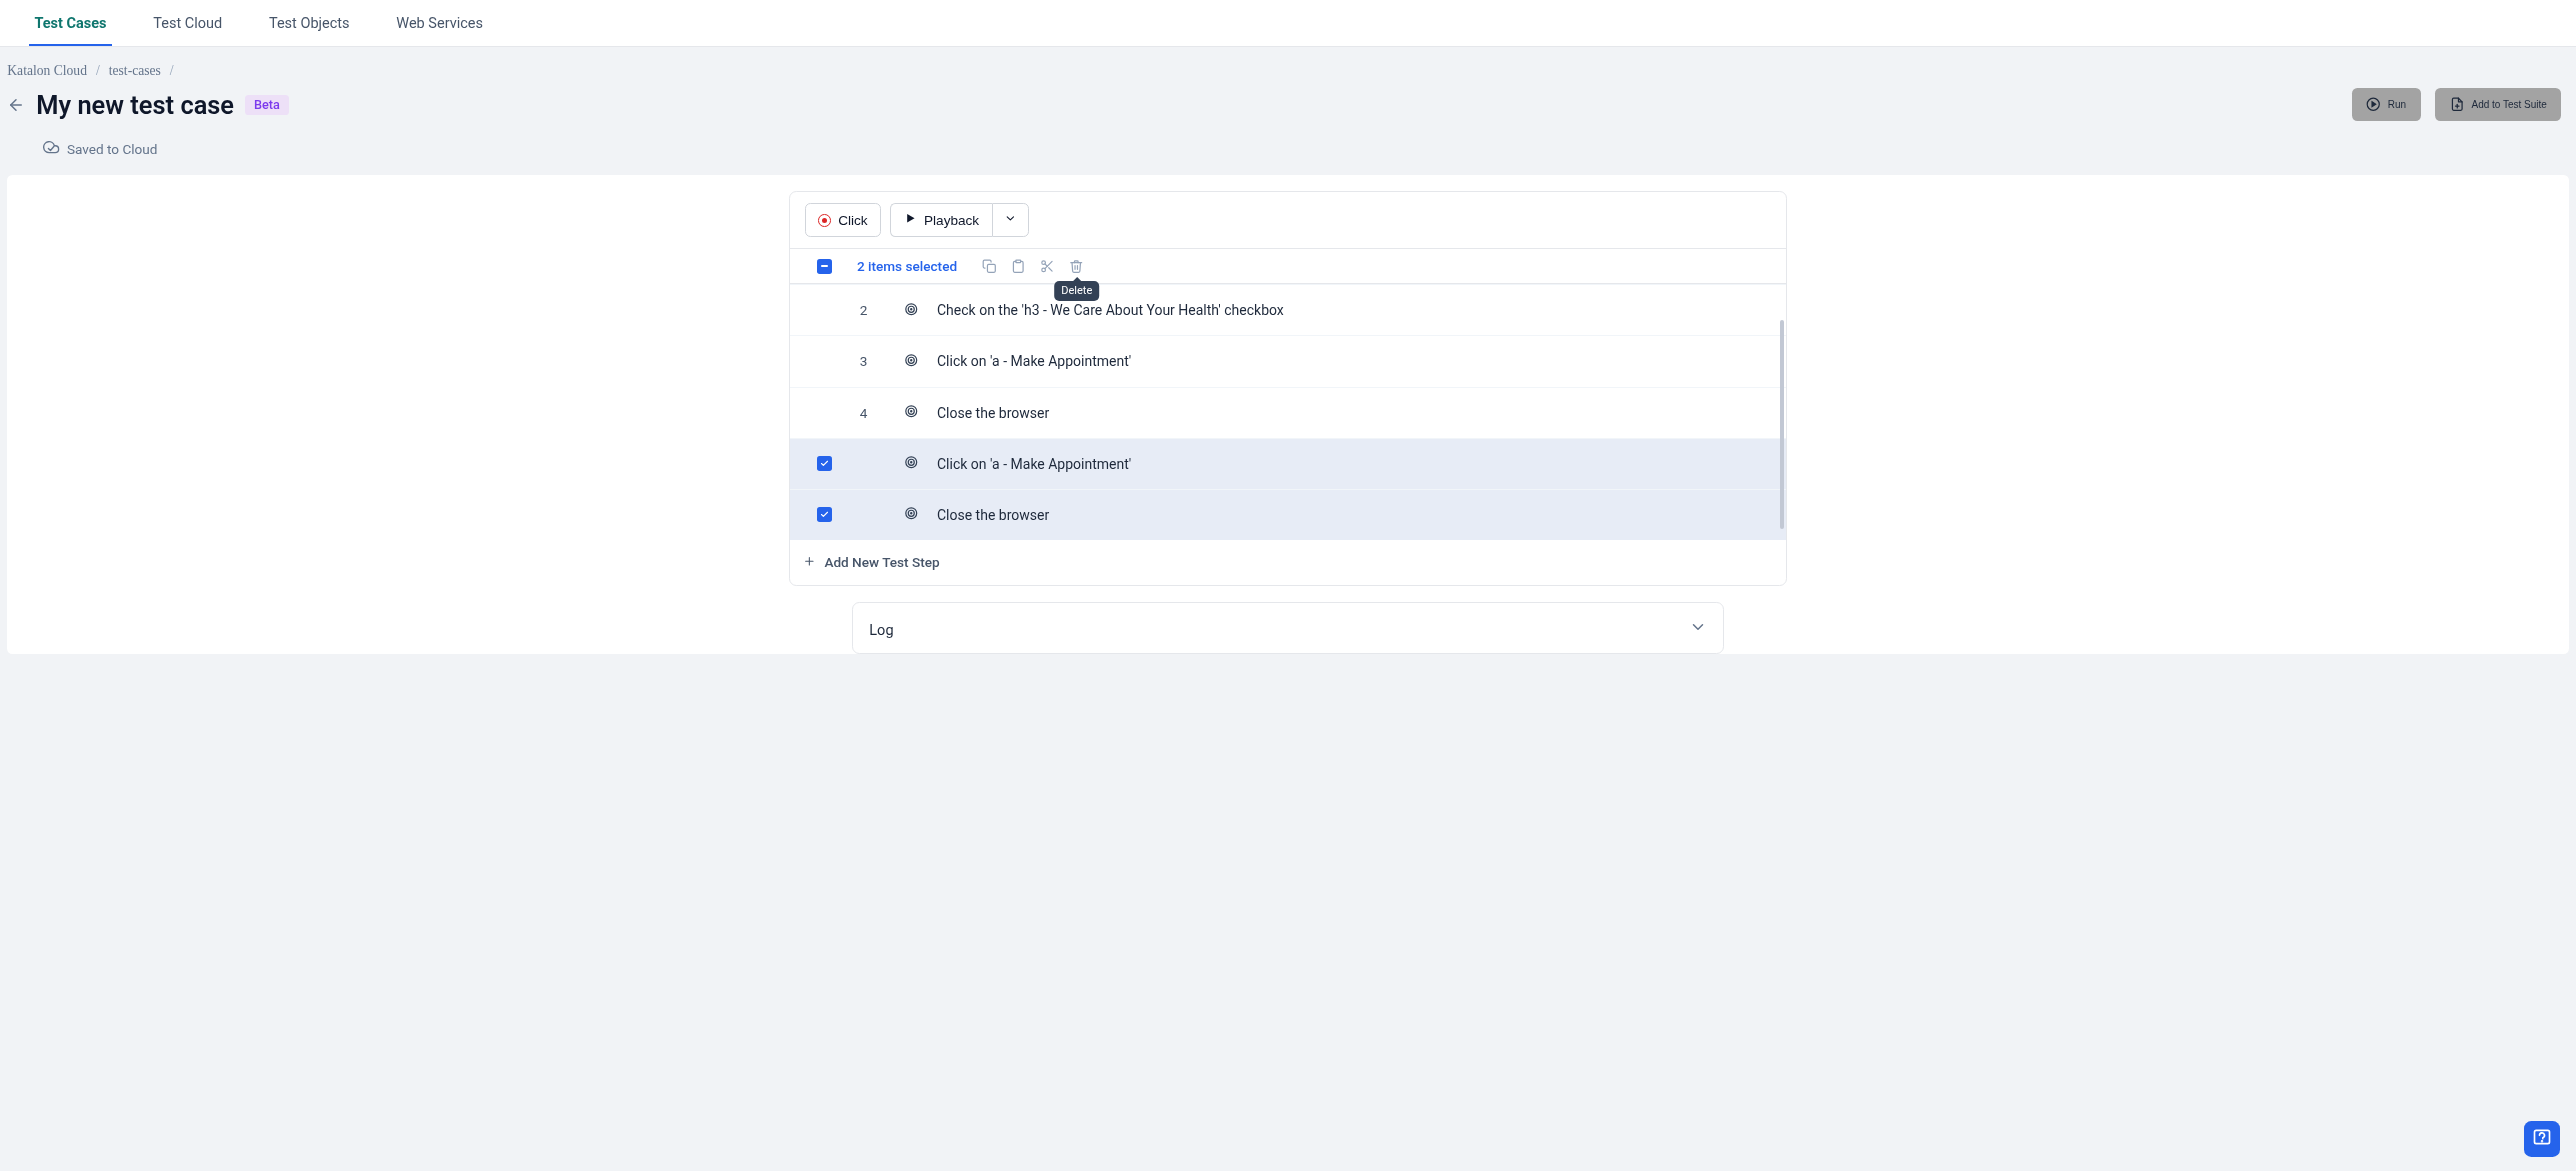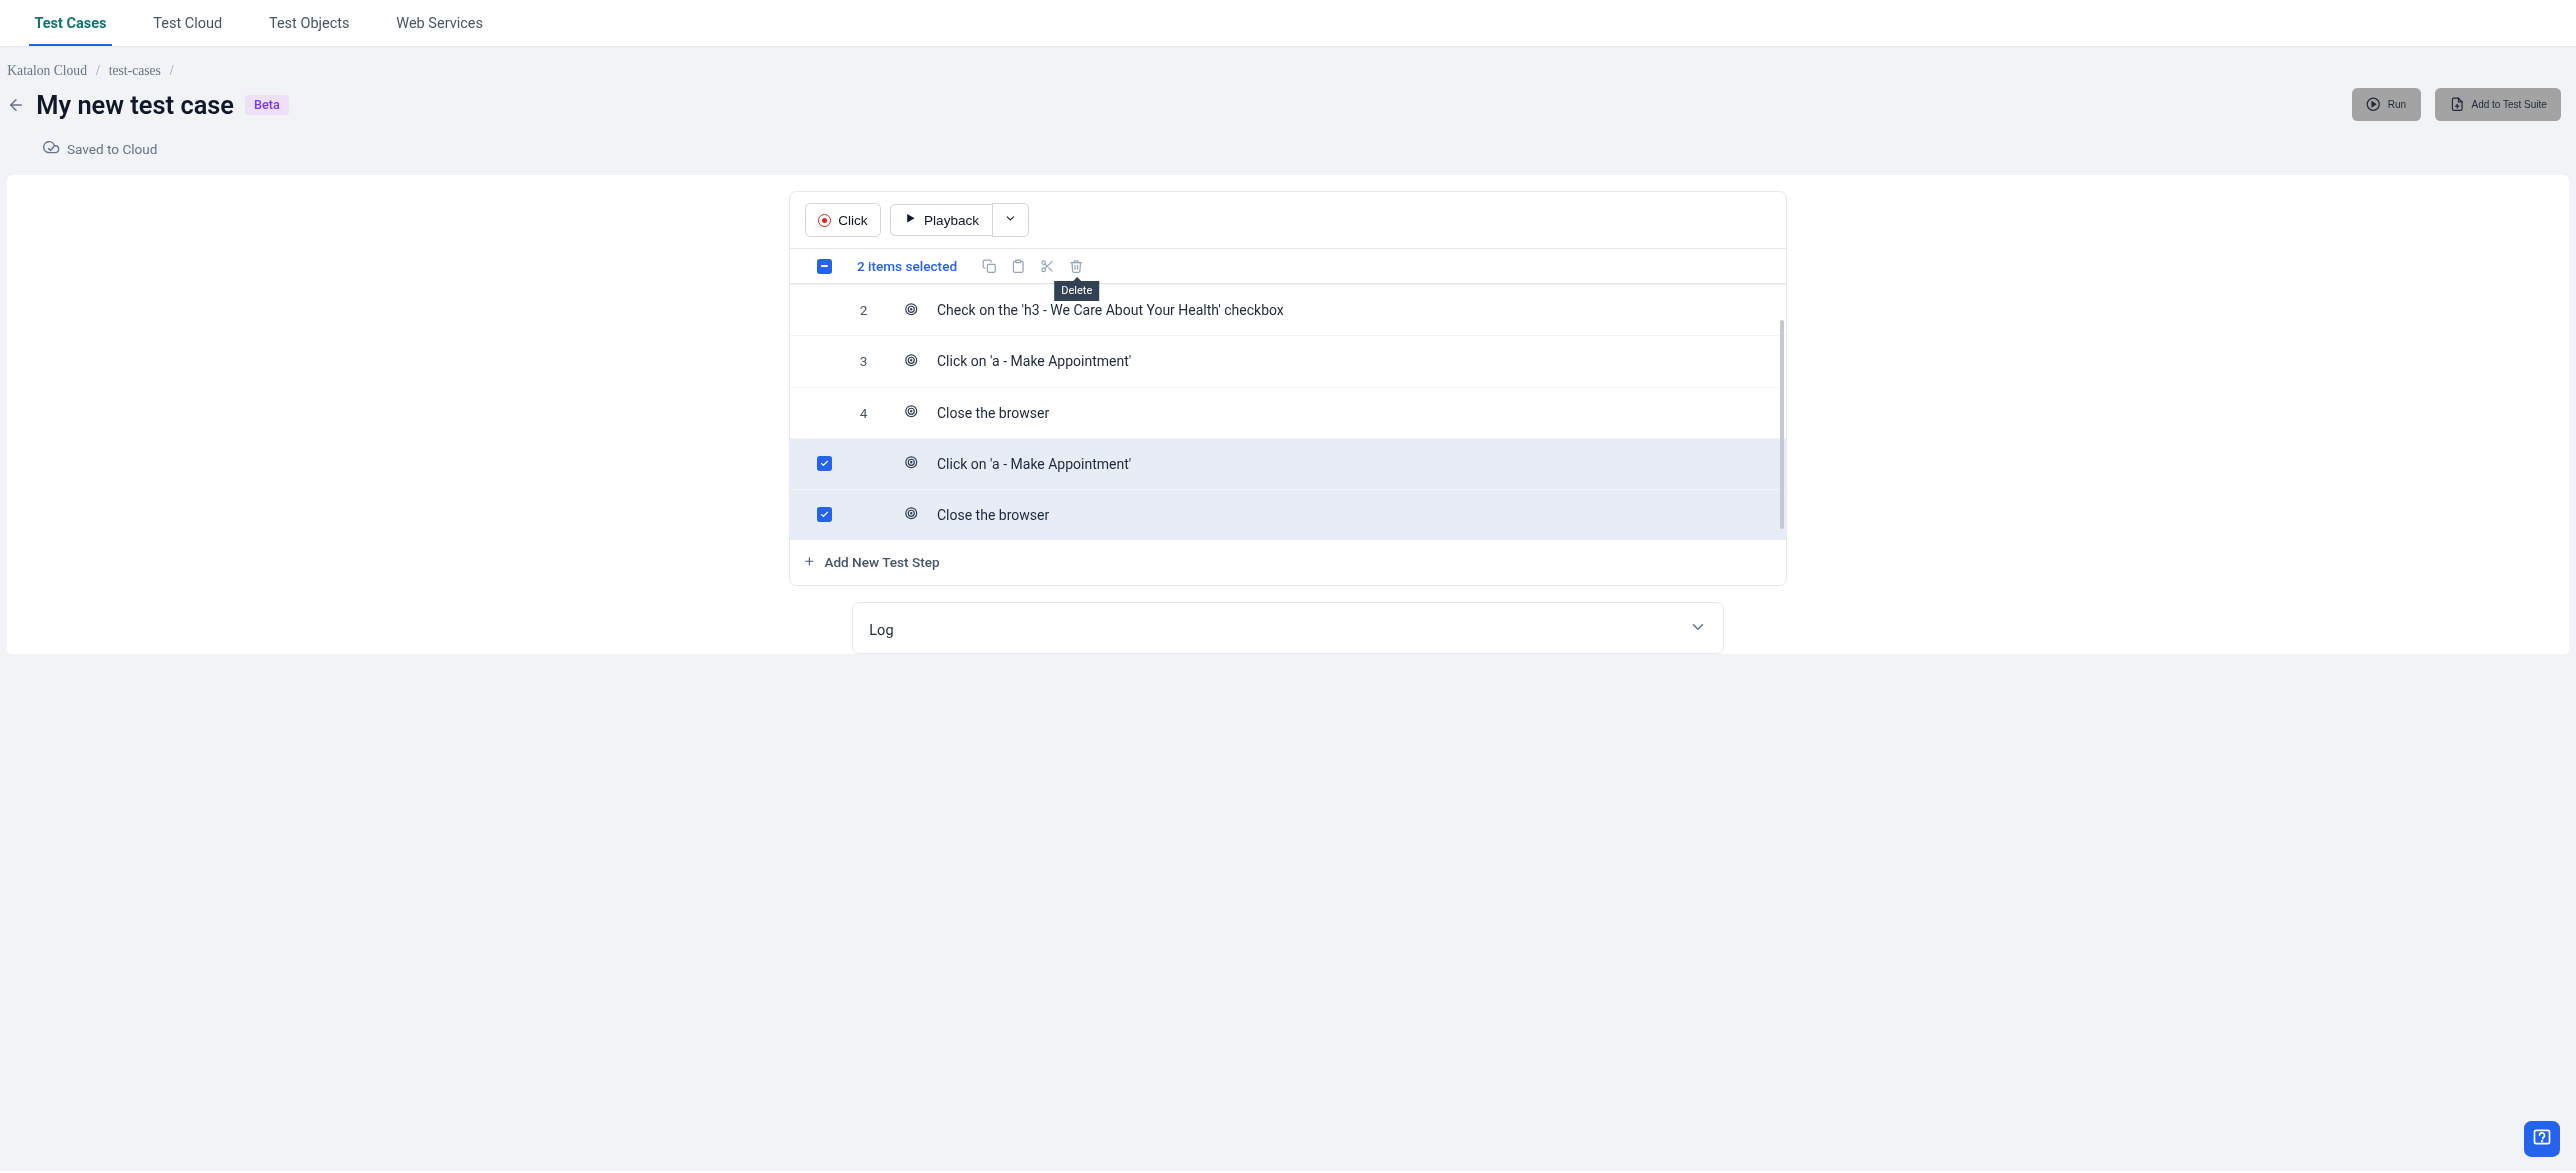--- a/index.html
+++ b/index.html
@@ -147,21 +147,21 @@
     border-left:0.9px solid #d1d5db;
     padding:8.2px 11px;
     display:flex; align-items:center;
     border-radius:0 5.4px 5.4px 0;
     border-top:0.9px solid #d1d5db;
     border-right:0.9px solid #d1d5db;
     border-bottom:0.9px solid #d1d5db;
     cursor:pointer;
     background:#fff;
   }
-  .split-wrap { display:flex;align-items:center; }
+  .split-wrap { display:flex; }
   .split-left { border-radius:5.4px 0 0 5.4px; border-right:none; }
 
   .selection-bar {
     display:flex;
     align-items:center;
     padding: 9px 27px;
     gap: 25.4px;
     border-bottom:0.9px solid #e5e7eb;
     position:relative;
   }
@@ -179,21 +179,21 @@
   .sel-icon svg { width:14.5px; height:14.5px; }
 
   .tooltip {
     position:absolute;
     top: calc(100% + 7.3px);
     left:50%; transform:translateX(-50%);
     background:#334155;
     color:#fff;
     font-size:11px;
     padding:3.6px 7.3px;
-    border-radius:0;
+    border-radius:5px;
     white-space:nowrap;
     z-index:10;
   }
   .tooltip::before{
     content:"";
     position:absolute;
     bottom:100%; left:50%; transform:translateX(-50%);
     border:4.5px solid transparent;
     border-bottom-color:#334155;
   }

